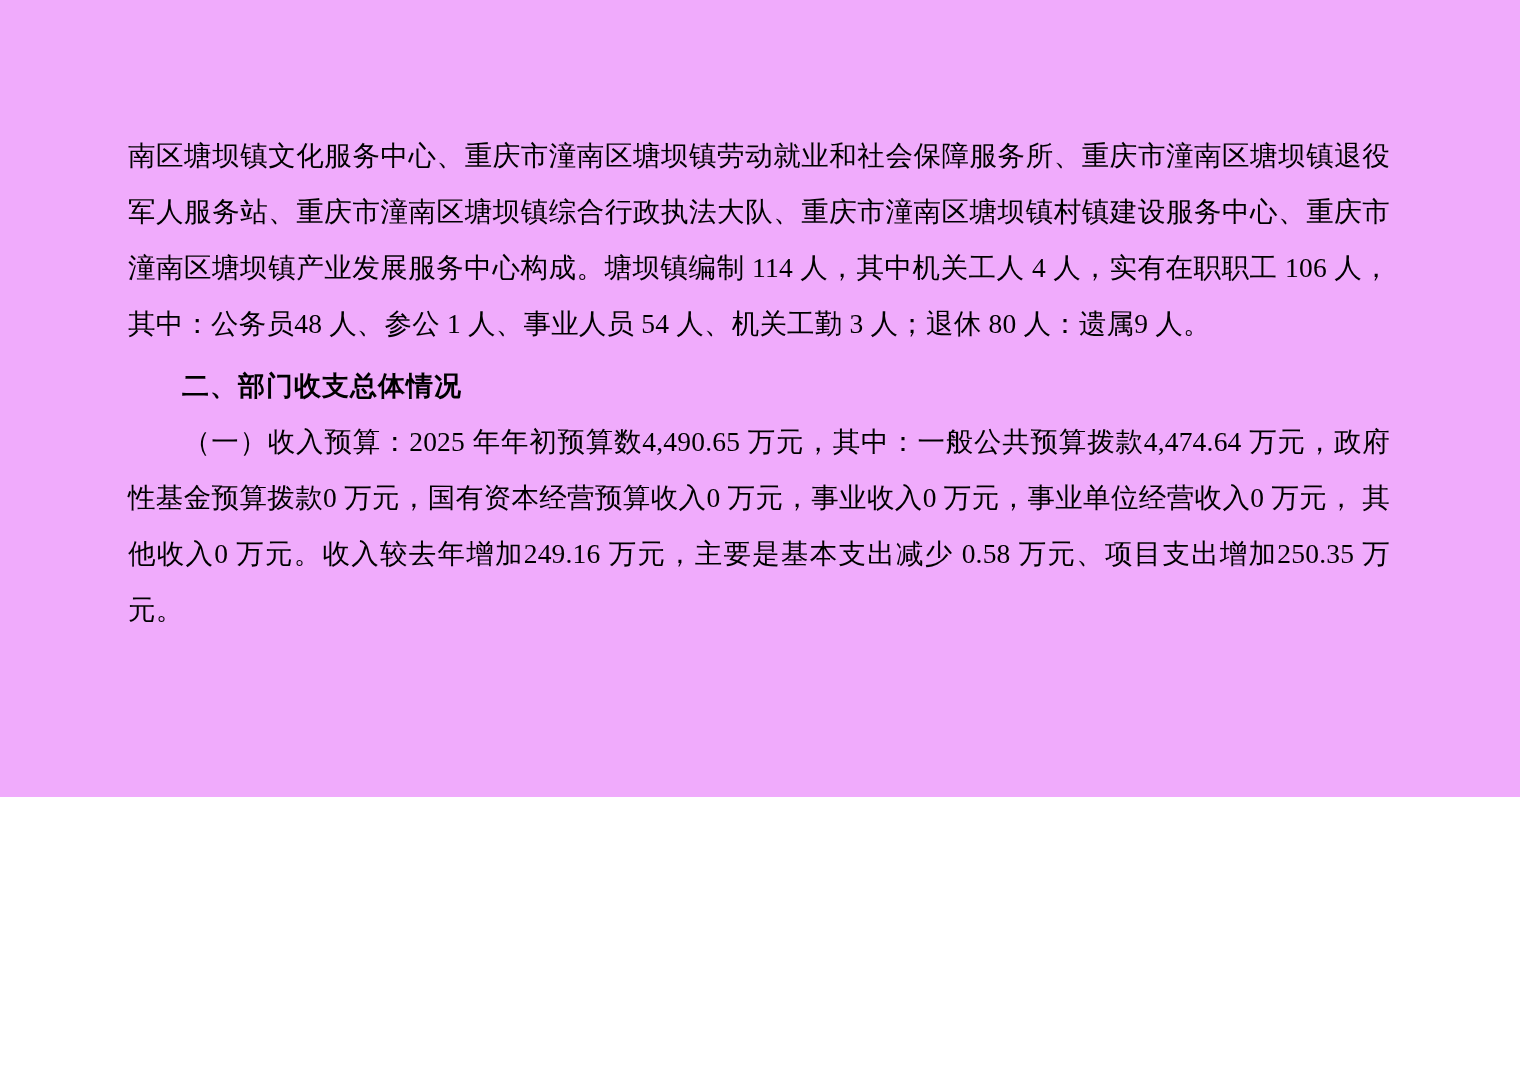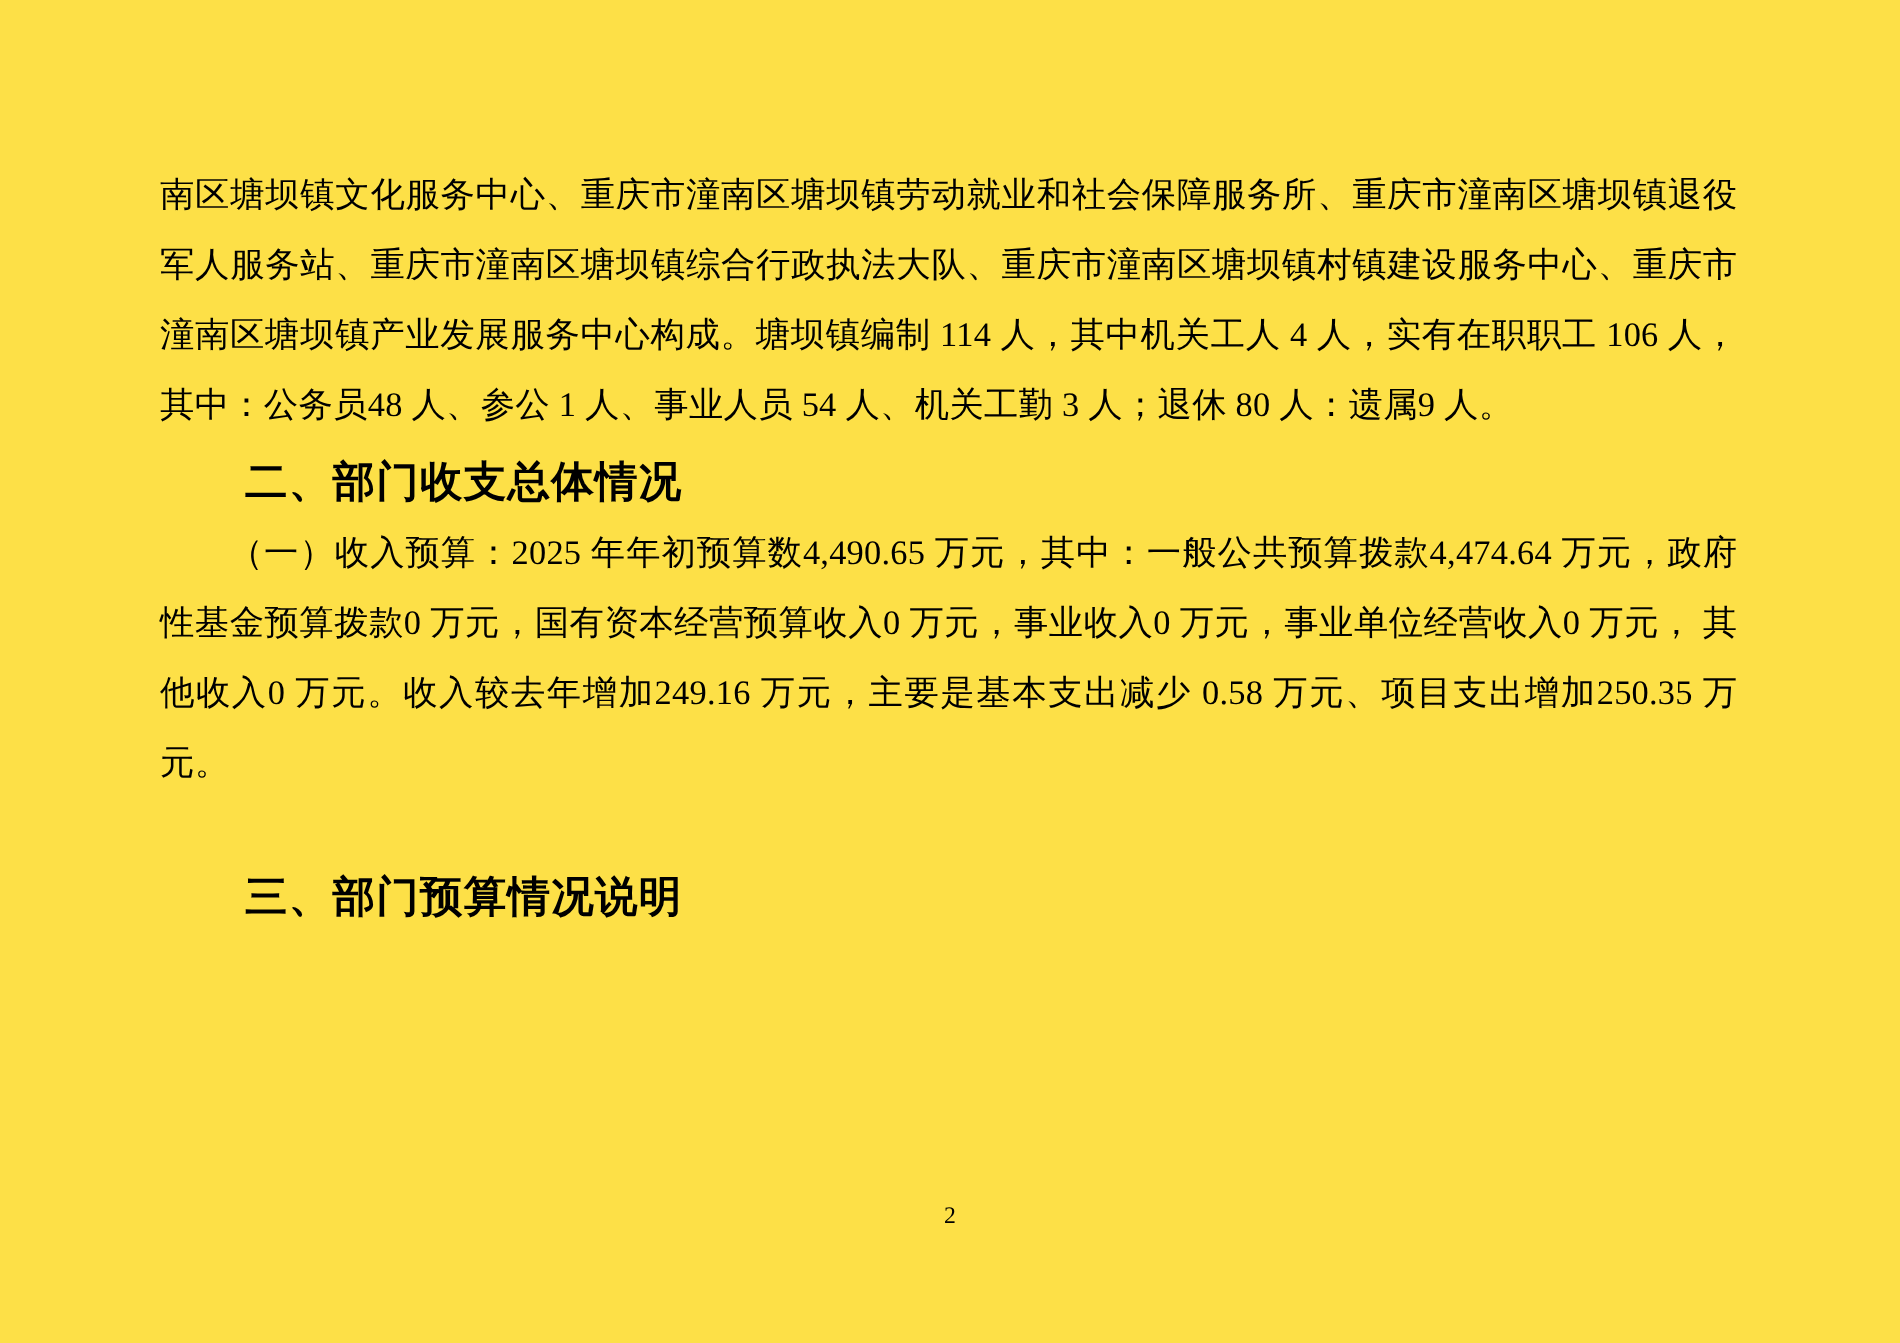--- a/index.html
+++ b/index.html
@@ -3,22 +3,22 @@
 <meta charset="utf-8">
 <style>
   html, body {
     margin: 0;
     padding: 0;
     background: #ffffff;
   }
   .page {
     position: relative;
     width: 1520px;
-    height: 1074px;
-    background: #fde047;
+    height: 797px;
+    background: #f0abfc;
     margin: 0 auto;
     overflow: hidden;
     font-family: "Liberation Serif", "DejaVu Serif", serif;
     color: #000000;
   }
   .content {
     position: absolute;
     left: 128px;
     top: 128px;
     width: 1262px;
@@ -33,21 +33,21 @@
     text-align: justify;
     text-justify: inter-ideograph;
     letter-spacing: 0.2px;
   }
   .indent {
     text-indent: 2em;
   }
   .heading {
     font-family: "DejaVu Sans", "Liberation Sans", sans-serif;
     font-weight: bold;
-    font-size: 34px;
+    font-size: 27px;
     line-height: 56px;
     text-indent: 2em;
     letter-spacing: 1px;
   }
   .gap-sm { height: 6px; }
   .gap-md { height: 18px; }
   .gap-lg { height: 34px; }
   .page-number {
     position: absolute;
     left: 0;
@@ -71,18 +71,17 @@
 
     <p class="heading">二、部门收支总体情况</p>
 
     <p class="body-para indent">（一）收入预算：2025 年年初预算数4,490.65 万元，其中：一般公共预算拨款4,474.64 万元，政府 性基金预算拨款0 万元，国有资本经营预算收入0 万元，事业收入0 万元，事业单位经营收入0 万元， 其他收入0 万元。收入较去年增加249.16 万元，主要是基本支出减少 0.58 万元、项目支出增加250.35 万元。</p>
 
     <div class="gap-md"></div>
 
 
     <div class="gap-lg"></div>
 
-    <p class="heading">三、部门预算情况说明</p>
 
   </div>
 
   <div class="page-number">2</div>
 </div>
 
 </body></html>

